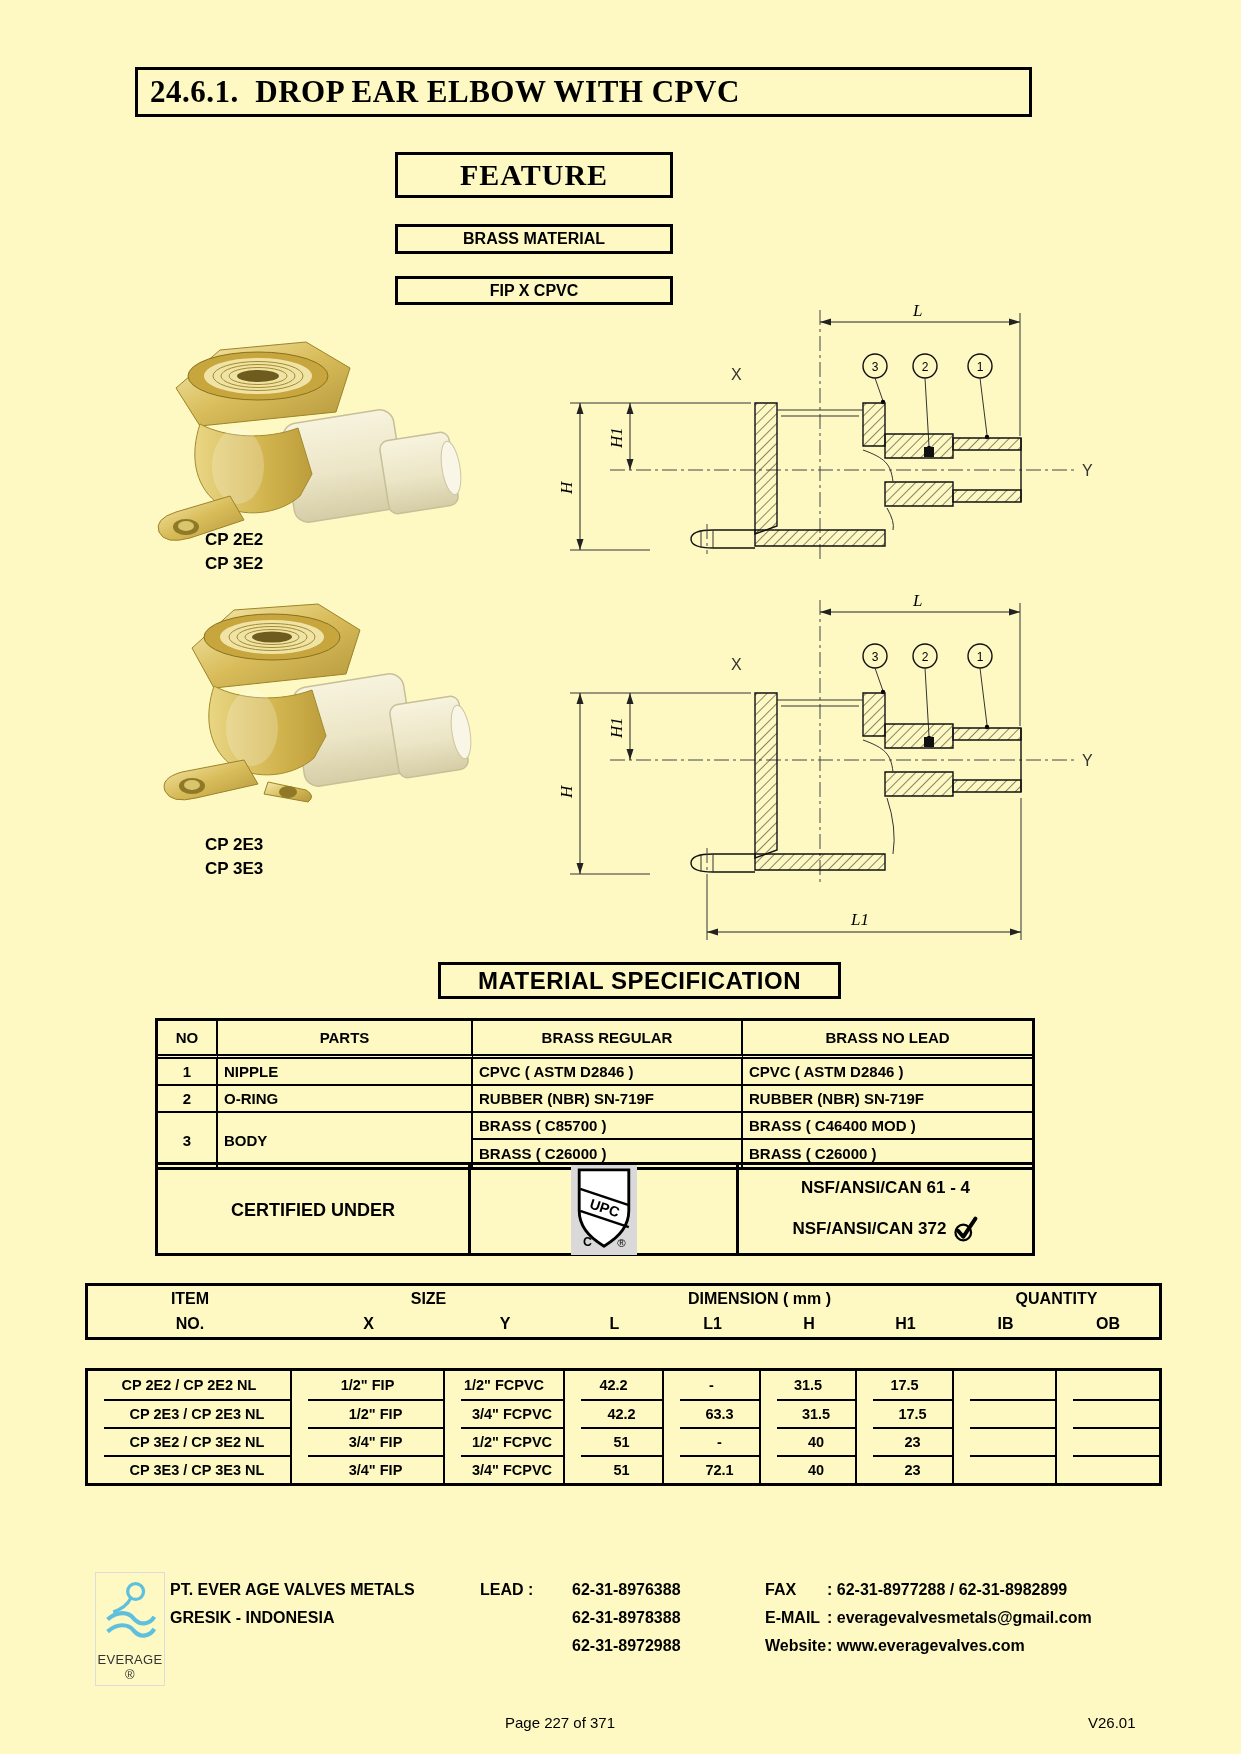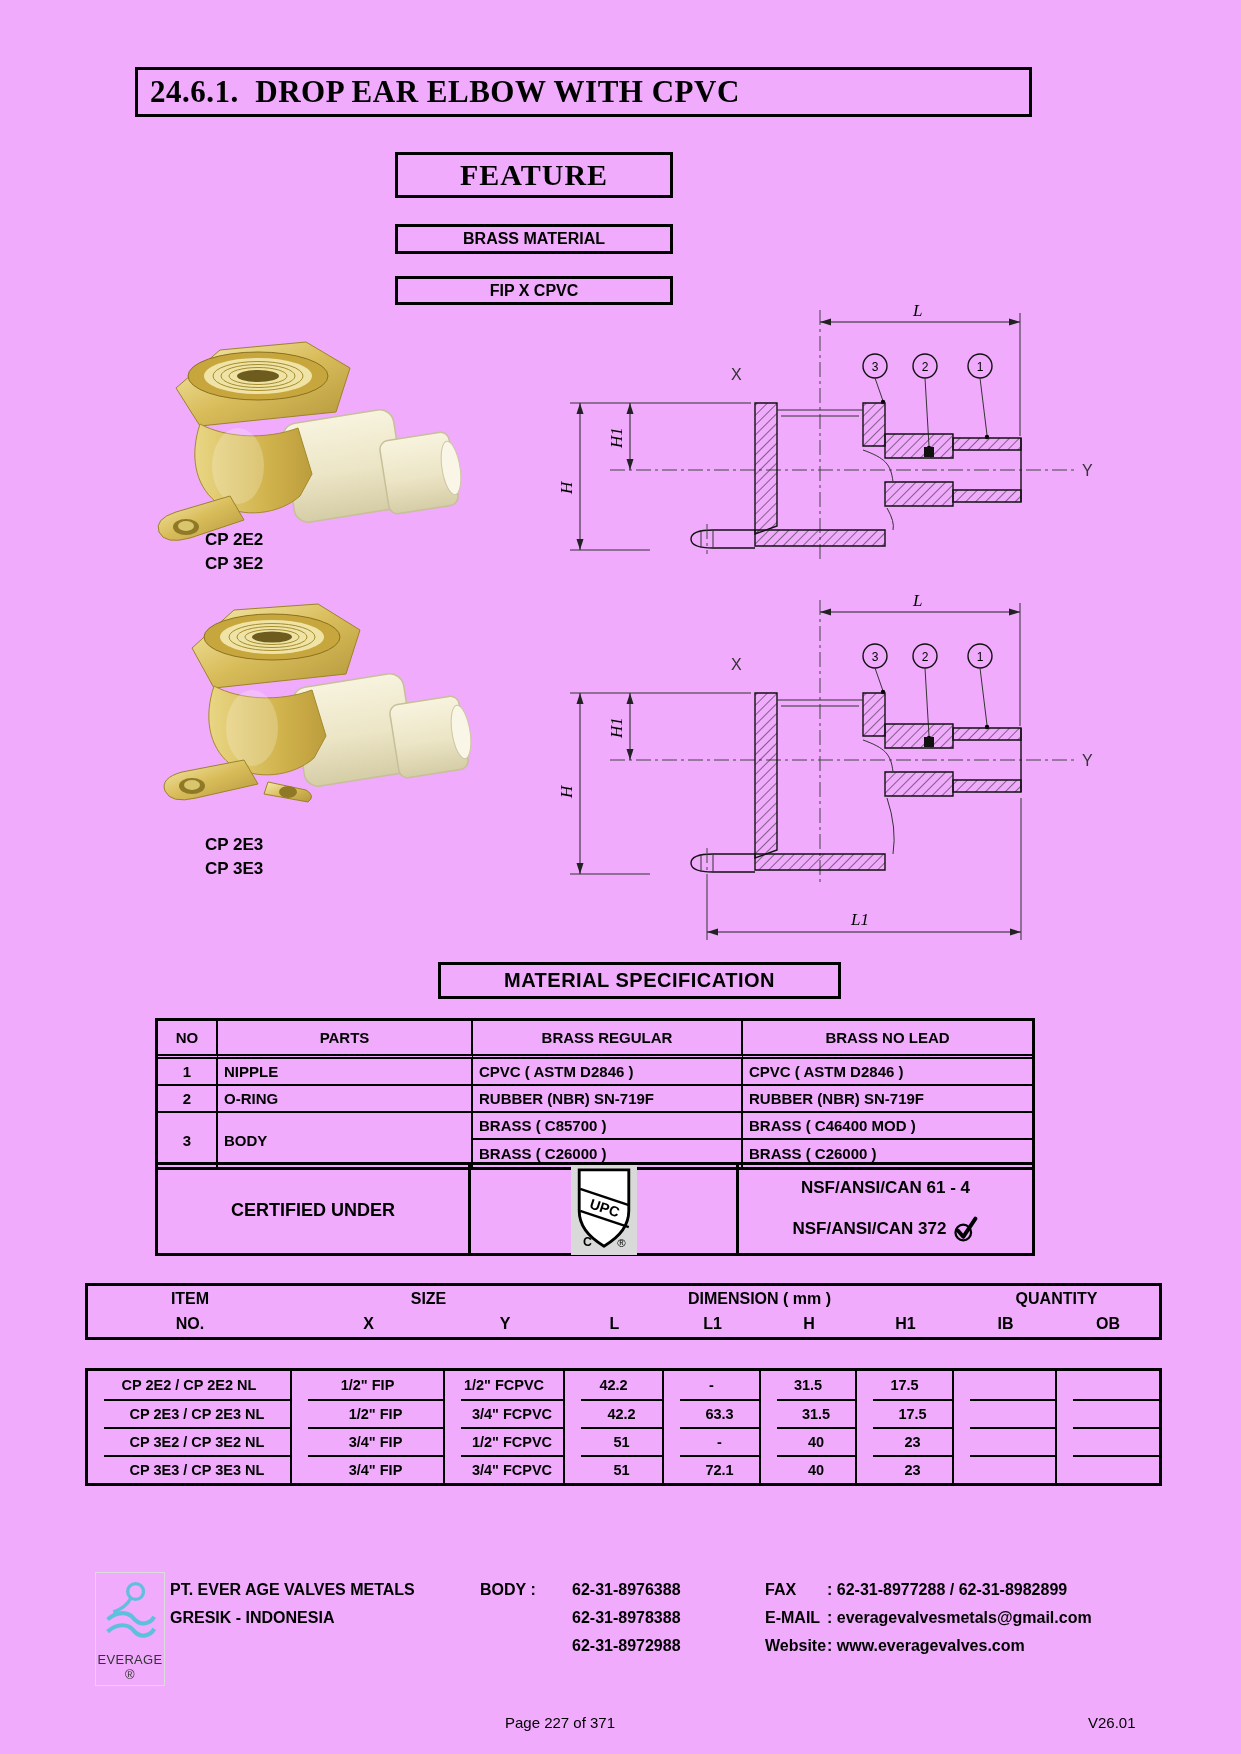--- a/index.html
+++ b/index.html
@@ -1,31 +1,31 @@
 <!DOCTYPE html>
 <html><head>
 <meta charset="utf-8">
 <style>
   html,body{margin:0;padding:0;background:#888;}
-  #page{position:relative;width:1241px;height:1754px;background:#f0abfc;margin:0 auto;
+  #page{position:relative;width:1241px;height:1754px;background:#fef9c3;margin:0 auto;
         font-family:"Liberation Sans",sans-serif;color:#000;overflow:hidden;}
   .abs{position:absolute;}
   .box{border:3px solid #000;box-sizing:border-box;display:flex;align-items:center;justify-content:center;}
   .title-box{left:135px;top:67px;width:897px;height:50px;border:3px solid #000;box-sizing:border-box;
              display:flex;align-items:center;}
   .title-text{font-family:"Liberation Serif",serif;font-weight:bold;font-size:31px;padding-left:12px;
               white-space:pre;letter-spacing:.5px;}
   .feature-box{left:395px;top:152px;width:278px;height:46px;}
   .feature-text{font-family:"Liberation Serif",serif;font-weight:bold;font-size:30px;letter-spacing:1px;}
   .banner{border:3px solid #000;font-weight:bold;font-size:16px;}
   .banner1{left:395px;top:224px;width:278px;height:30px;}
   .banner2{left:395px;top:276px;width:278px;height:29px;}
   .cp-label{font-weight:bold;font-size:17px;line-height:24px;}
   .ms-head-box{left:438px;top:962px;width:403px;height:37px;}
-  .ms-head-text{font-weight:bold;font-size:20px;letter-spacing:.5px;}
+  .ms-head-text{font-weight:bold;font-size:24px;letter-spacing:.5px;}
   
   .ms-table{left:155px;top:1018px;width:880px;border:3px solid #000;box-sizing:border-box;
             display:grid;grid-template-columns:60px 255px 270px 1fr;}
   .ms-c{border-right:2px solid #000;box-sizing:border-box;display:flex;align-items:center;
         font-weight:bold;font-size:15px;padding:2px 6px;height:27px;}
   .ms-c.cend{border-right:none;}
   .ms-c.center{justify-content:center;padding:2px 0;}
   .ms-hd{border-bottom:5px double #000;height:38px;}
   .ms-bline{border-bottom:2px solid #000;}
   
@@ -400,21 +400,21 @@
     <svg width="56" height="72" viewBox="0 0 60 76">
       <circle cx="36" cy="15" r="8.5" fill="none" stroke="#5fc0de" stroke-width="3.5"></circle>
       <path d="M31,22 C26,32 18,35 12,37" fill="none" stroke="#5fc0de" stroke-width="3.5"></path>
       <path d="M6,45 C16,36 28,36 34,44 C42,53 52,49 56,42" fill="none" stroke="#5fc0de" stroke-width="4.5"></path>
       <path d="M6,58 C16,49 28,49 34,57 C42,66 52,62 56,55" fill="none" stroke="#5fc0de" stroke-width="4.5"></path>
     </svg>
     <span class="logo-caption">EVERAGE ®</span>
   </div>
   <div class="abs f-bold" style="left:170px;top:1581px">PT. EVER AGE VALVES METALS</div>
   <div class="abs f-bold" style="left:170px;top:1609px">GRESIK - INDONESIA</div>
-  <div class="abs f-bold" style="left:480px;top:1581px">BODY :</div>
+  <div class="abs f-bold" style="left:480px;top:1581px">LEAD :</div>
   <div class="abs f-bold" style="left:572px;top:1581px">62-31-8976388</div>
   <div class="abs f-bold" style="left:572px;top:1609px">62-31-8978388</div>
   <div class="abs f-bold" style="left:572px;top:1637px">62-31-8972988</div>
   <div class="f-row" style="left:765px;top:1581px">
     <span class="f-lab" style="width:62px">FAX</span>
     <span class="f-bold">: 62-31-8977288 / 62-31-8982899</span>
   </div>
   <div class="f-row" style="left:765px;top:1609px">
     <span class="f-lab" style="width:62px">E-MAIL</span>
     <span class="f-bold">: everagevalvesmetals@gmail.com</span>

